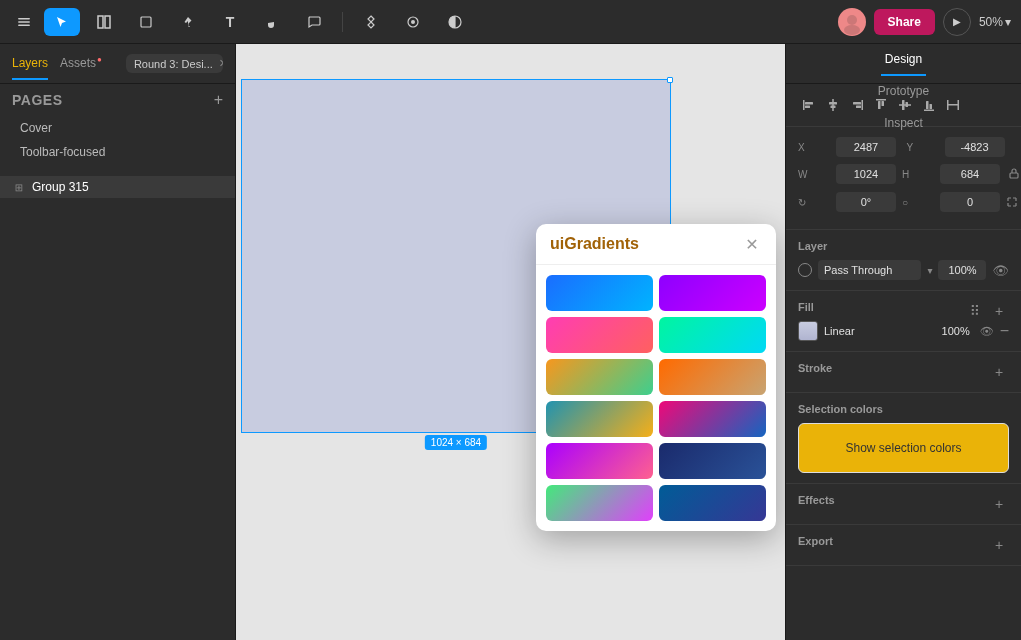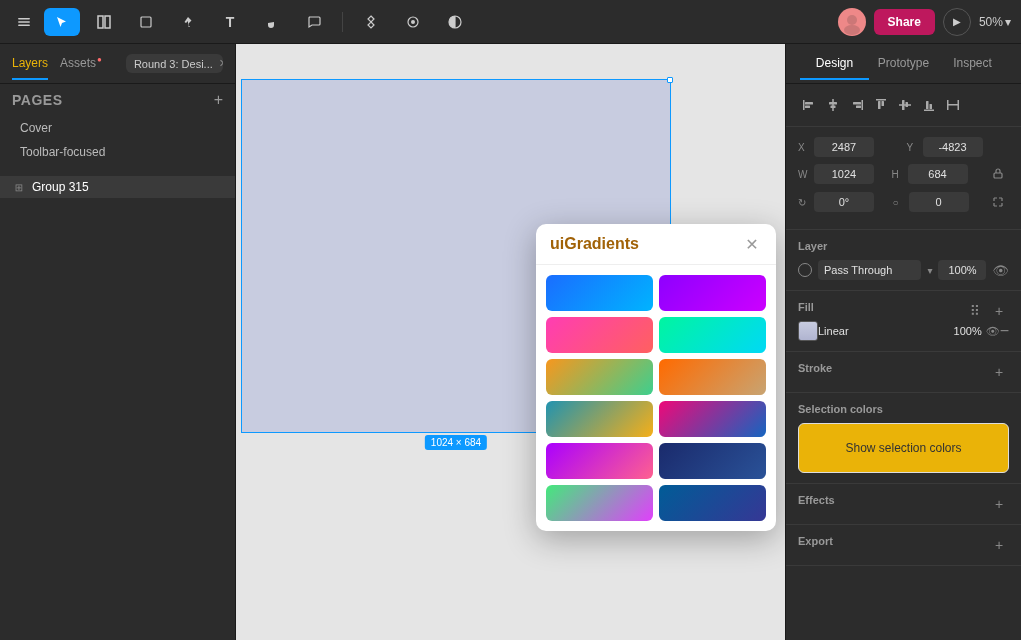--- a/index.html
+++ b/index.html
@@ -100,36 +100,36 @@
       padding: 10px 14px;
       border-bottom: 1px solid #eee;
     }
     .gradients-title { font-size: 16px; font-weight: 600; color: #a16207; }
     .gradients-close { background: transparent; border: none; cursor: pointer; color: #999; font-size: 16px; width: 20px; height: 20px; display: flex; align-items: center; justify-content: center; border-radius: 4px; }
     .gradients-grid { display: grid; grid-template-columns: 1fr 1fr; gap: 6px; padding: 10px; }
     .gradient-swatch { height: 36px; border-radius: 6px; cursor: pointer; }
 
     
     .right-panel { width: 236px; background: #2c2c2c; border-left: 1px solid #1a1a1a; overflow-y: auto; }
-    .right-tabs { display: flex; border-bottom: 1px solid #1a1a1a; height: 40px; align-items: center; padding: 0 14px; }
+    .right-tabs { display: flex; border-bottom: 1px solid #1a1a1a; height: 40px; align-items: center; padding: 0 14px; flex-direction: column; }
     .right-tab { flex: 1; text-align: center; font-size: 12px; color: #999; cursor: pointer; padding: 8px 4px; border-bottom: 2px solid transparent; }
     .right-tab.active { color: white; border-bottom: 2px solid #0d99ff; }
     .right-section { padding: 10px 12px; border-bottom: 1px solid #3a3a3a; }
     .section-row { display: flex; align-items: center; gap: 6px; margin-bottom: 6px; }
     .coord-group { display: flex; align-items: center; gap: 4px; flex: 1; }
     .coord-label { font-size: 10px; color: #888; width: 12px; }
-    .coord-input { background: #3a3a3a; border: none; border-radius: 4px; color: #e0e0e0; font-size: 11px; padding: 4px 12px; width: 60px; text-align: center; outline: none; }
+    .coord-input { background: #3a3a3a; border: none; border-radius: 4px; color: #e0e0e0; font-size: 11px; padding: 4px 12px; width: 60px; text-align: center; outline: none; margin-left: 22px; }
     .section-title { font-size: 11px; font-weight: 600; color: #999; margin-bottom: 8px; }
     .align-row { display: flex; gap: 2px; flex-wrap: wrap; }
     .align-btn { width: 22px; height: 22px; background: transparent; border: none; border-radius: 3px; cursor: pointer; color: #888; font-size: 10px; display: flex; align-items: center; justify-content: center; }
     .layer-row { display: flex; align-items: center; gap: 6px; }
     .blend-select { background: #3a3a3a; border: none; border-radius: 4px; color: #e0e0e0; font-size: 11px; padding: 4px 6px; flex: 1; outline: none; cursor: pointer; appearance: none; }
     .opacity-input { background: #3a3a3a; border: none; border-radius: 4px; color: #e0e0e0; font-size: 11px; padding: 4px 6px; width: 48px; text-align: center; outline: none; }
     .eye-btn { background: transparent; border: none; cursor: pointer; color: #888; font-size: 13px; }
-    .fill-row { display: flex; align-items: center; }
+    .fill-row { display: flex; align-items: center; gap: 6px; }
     .fill-swatch { width: 20px; height: 20px; border-radius: 3px; background: linear-gradient(to bottom, #c8cce0, #b0b4d0); border: 1px solid #555; cursor: pointer; }
     .fill-text { color: #e0e0e0; font-size: 11px; flex: 1; }
     .fill-opacity { color: #e0e0e0; font-size: 11px; width: 36px; text-align: center; }
     .section-header { display: flex; align-items: center; justify-content: space-between; }
     .section-action-btns { display: flex; gap: 4px; }
     .icon-btn { background: transparent; border: none; cursor: pointer; color: #888; font-size: 14px; display: flex; align-items: center; justify-content: center; width: 20px; height: 20px; }
     .selection-colors-btn { width: 100%; background: #eab308; border: 1px solid #ddd; border-radius: 6px; padding: 17px 0; font-size: 12px; color: #333; cursor: pointer; font-weight: 500; }
     .remove-btn { color: #888; font-size: 16px; cursor: pointer; background: transparent; border: none; }
 
     

